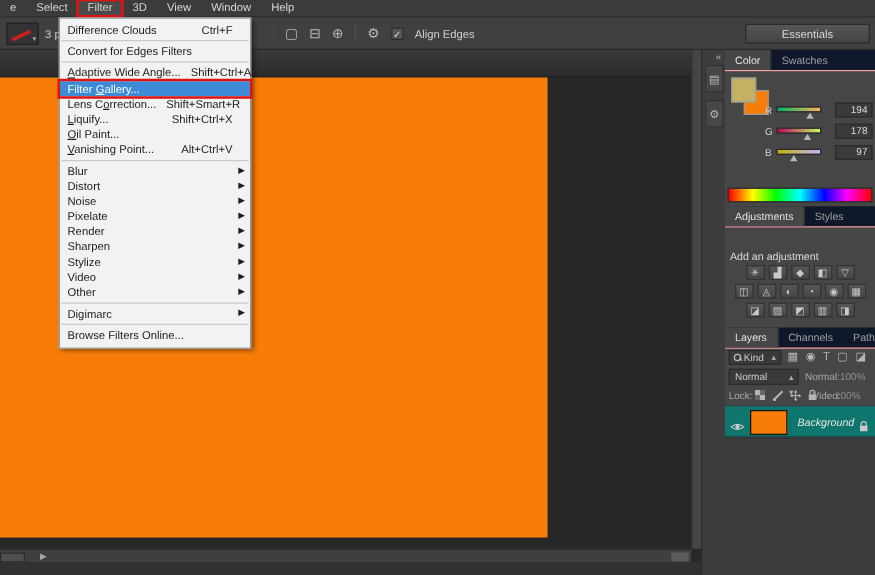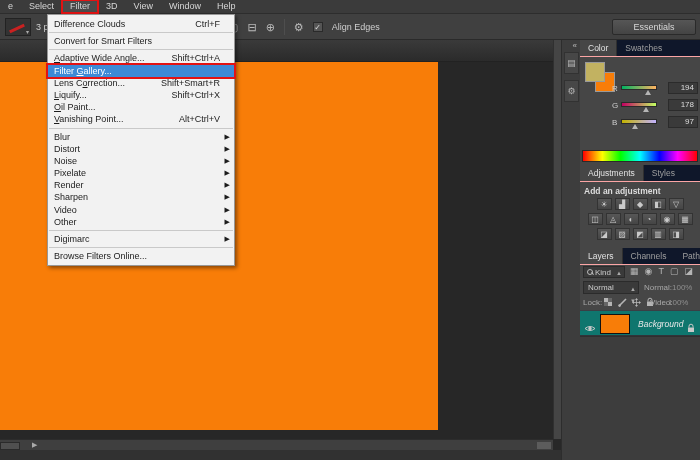--- a/index.html
+++ b/index.html
@@ -23,41 +23,41 @@
                         transform:rotate(-25deg); }
   .toolpreset .dd { position:absolute; right:1px; bottom:0; font-size:6px; color:#aaa; }
   .toolweight { position:absolute; left:36px; top:8px; color:#cfcfcf; }
   .opticons { position:absolute; left:218px; top:4px; display:flex; align-items:center; gap:9px;
               height:18px; color:#b9b9b9; font-size:11px; }
   .opticons .oicon { cursor:pointer; line-height:18px; }
   .opticons .sep { width:1px; height:16px; background:#2e2e2e; border-right:1px solid #4e4e4e; }
   .chkbox { width:10px; height:10px; background:#555; border:1px solid #2a2a2a; color:#ddd;
             font-size:8px; line-height:9px; text-align:center; display:inline-block; }
   .alignlbl { font-size:9px; color:#cfcfcf;text-align:right; }
-  .wsbutton { position:absolute; right:4px; top:5px; width:84px; height:16px;
+  .wsbutton { position:absolute; right:4px; top:5px; width:100px; height:16px;
               background:linear-gradient(#565656,#444); border:1px solid #2a2a2a; border-radius:2px;
               color:#d8d8d8; font-size:9px; text-align:center; line-height:14px; }
 
   
   .pasteboard { position:absolute; left:0; top:40px; width:553px; height:399px; background:#272727; }
   .tabstrip { position:absolute; left:0; top:40px; width:553px; height:22px;
               background:linear-gradient(#3a3a3a,#2b2b2b); border-bottom:1px solid #222; }
   .canvas { position:absolute; left:0; top:62px; width:438px; height:368px; }
   .vscroll { position:absolute; left:553px; top:40px; width:8px; height:399px; background:#454545;
              border-left:1px solid #303030; }
   .hscrollrow { position:absolute; left:0; top:439px; width:553px; height:11px; background:#3f3f3f;
                 border-top:1px solid #2c2c2c; }
   .hthumb { position:absolute; right:2px; top:2px; width:14px; height:7px; background:#5c5c5c; }
   .statusfield { position:absolute; left:0px; top:2px; width:20px; height:8px; background:#4f4f4f;
                  border:1px solid #2a2a2a; }
   .statusarrow { position:absolute; left:32px; top:1px; color:#aaa; font-size:7px; }
   .bottomstrip { position:absolute; left:0; top:450px; width:561px; height:10px; background:#313131; }
 
   
-  .menu { position:absolute; left:47px; top:14px; width:188px; background:#f2f2f2;
+  .menu { position:absolute; left:47px; top:14px; width:154px; background:#f2f2f2;
           border:1px solid #979797; box-shadow:2px 2px 4px rgba(0,0,0,.45); z-index:40;
           padding:3px 0; font-size:9px; color:#1c1c1c; }
   .menu .row { height:12.2px; line-height:12.2px; padding:0 6px; position:relative; cursor:default;
                display:flex; }
   .menu .row .lbl { flex:1; white-space:nowrap; }
   .menu .row .sc { margin-left:8px; padding-right:8px; }
   .menu .row .arr { position:absolute; right:4px; top:0; font-size:7px; }
   .menu .sep { height:1px; background:#c9c9c9; margin:2px 1px; }
   .menu .row.sel { background:#3d8ad6; color:#fff; }
   .redbox { outline:2px solid #e31212; outline-offset:0px; }
@@ -88,21 +88,21 @@
   .chrow .val { position:absolute; right:0; top:0; width:30px; height:12px; background:#3a3a3a;
                 border:1px solid #2b2b2b; color:#ddd; font-size:8px; line-height:10px;
                 padding-right:3px; text-align:right; }
   .track.r { background:linear-gradient(to right, rgb(0,178,97), rgb(255,178,97)); }
   .track.g { background:linear-gradient(to right, rgb(194,0,97), rgb(194,255,97)); }
   .track.b { background:linear-gradient(to right, rgb(194,178,0), rgb(194,178,255)); }
   .spectrum { position:absolute; left:2px; top:93px; width:116px; height:12px; border:1px solid #2a2a2a;
               background:linear-gradient(to right,#f00,#ff0 17%,#0f0 33%,#0ff 50%,#00f 67%,#f0f 83%,#f00); }
 
   
-  .adjheading { font-size:8.5px; font-weight:bold; color:#ddd; padding:4px 0 2px 4px; }
+  .adjheading { font-size:8.5px; font-weight:normal; color:#ddd; padding:4px 0 2px 4px;margin-top:14px; }
   .adjrow { display:flex; justify-content:center; gap:3px; margin-bottom:3px; }
   .adjicon { width:15px; height:12px; background:linear-gradient(#575757,#454545);
              border:1px solid #333; color:#c9c9c9; font-size:8px; line-height:11px;
              text-align:center; cursor:pointer; }
 
   
   .lrow { position:relative; height:15px; font-size:8px; color:#b5b5b5; }
   .kindbox { position:absolute; left:3px; top:1px; width:42px; height:12px; background:#3a3a3a;
              border:1px solid #2b2b2b; line-height:11px; padding-left:3px; color:#ccc; }
   .mag { display:inline-block; position:relative; width:6px; height:6px; margin-right:2px; top:0px; }
@@ -176,21 +176,21 @@
   <div class="wsbutton">Essentials</div>
 </div>
 
 <div class="menu">
     <div class="row">
       <span class="lbl">Difference Clouds</span>
       <span class="sc">Ctrl+F</span>
     </div>
     <div class="sep"></div>
     <div class="row">
-      <span class="lbl">Convert for Smart Filters</span>
+      <span class="lbl">Convert for Edges Filters</span>
     </div>
     <div class="sep"></div>
     <div class="row">
       <span class="lbl"><u>A</u>daptive Wide Angle...</span>
       <span class="sc">Shift+Ctrl+A</span>
     </div>
     <div class="row sel redbox">
       <span class="lbl">Filter <u>G</u>allery...</span>
     </div>
     <div class="row">
@@ -224,20 +224,24 @@
     <div class="row">
       <span class="lbl">Pixelate</span>
       <span class="arr">▶</span>
     </div>
     <div class="row">
       <span class="lbl">Render</span>
       <span class="arr">▶</span>
     </div>
     <div class="row">
       <span class="lbl">Sharpen</span>
+      <span class="arr">▶</span>
+    </div>
+    <div class="row">
+      <span class="lbl">Stylize</span>
       <span class="arr">▶</span>
     </div>
     <div class="row">
       <span class="lbl">Video</span>
       <span class="arr">▶</span>
     </div>
     <div class="row">
       <span class="lbl">Other</span>
       <span class="arr">▶</span>
     </div>

